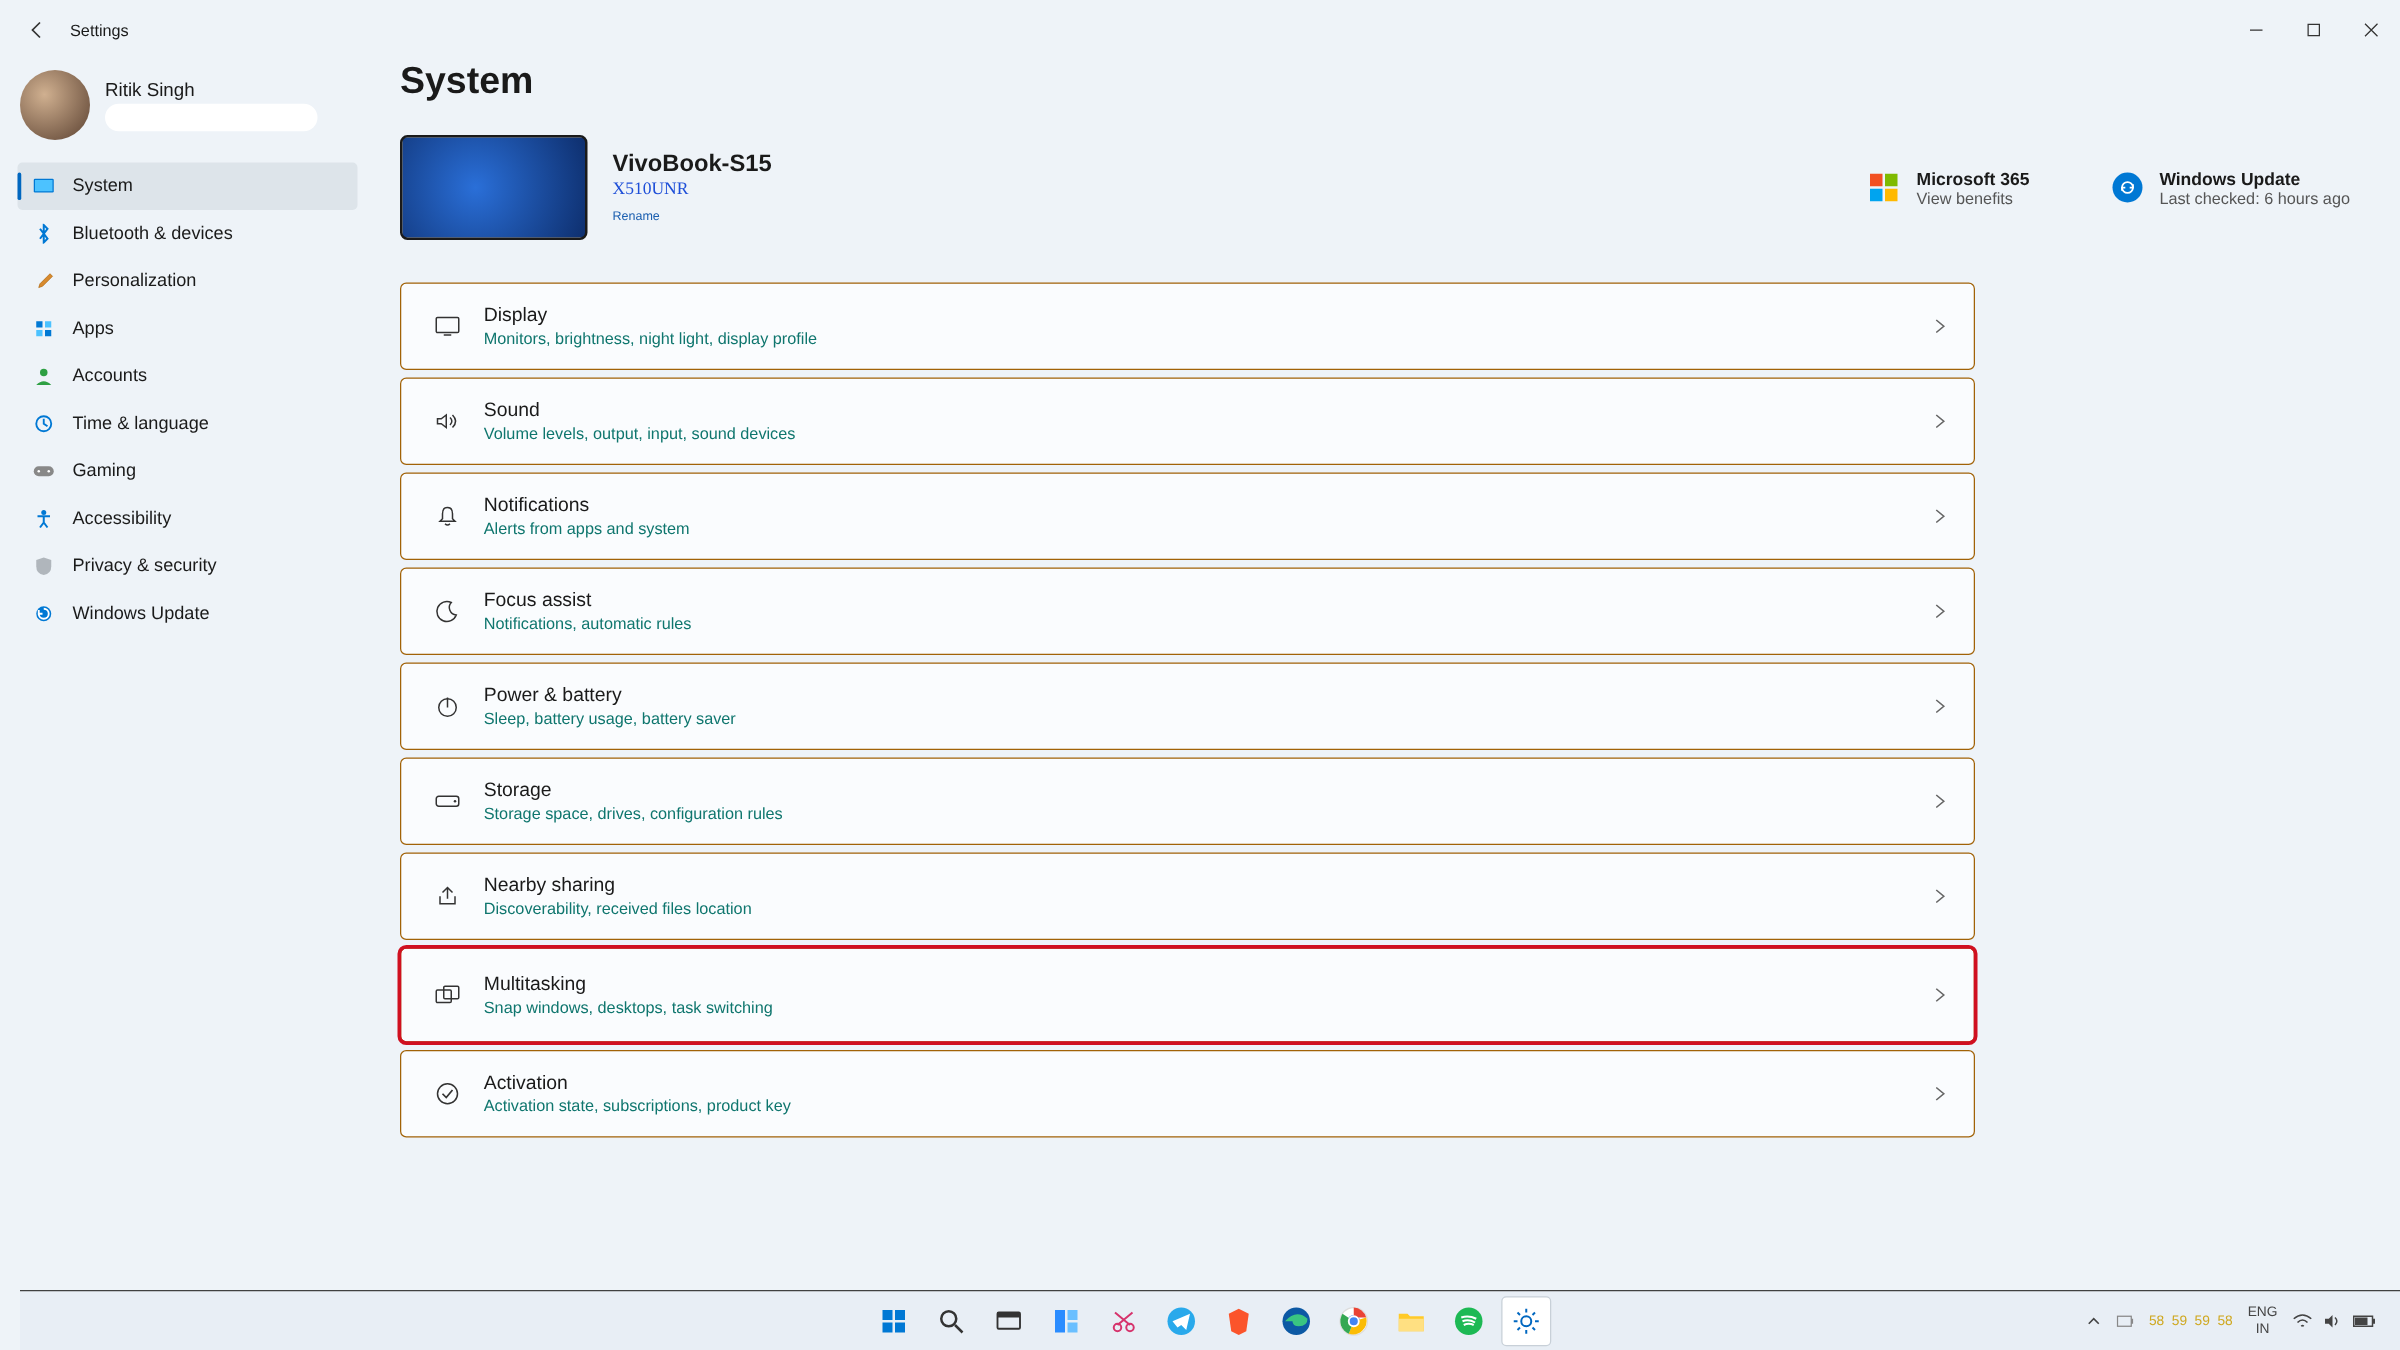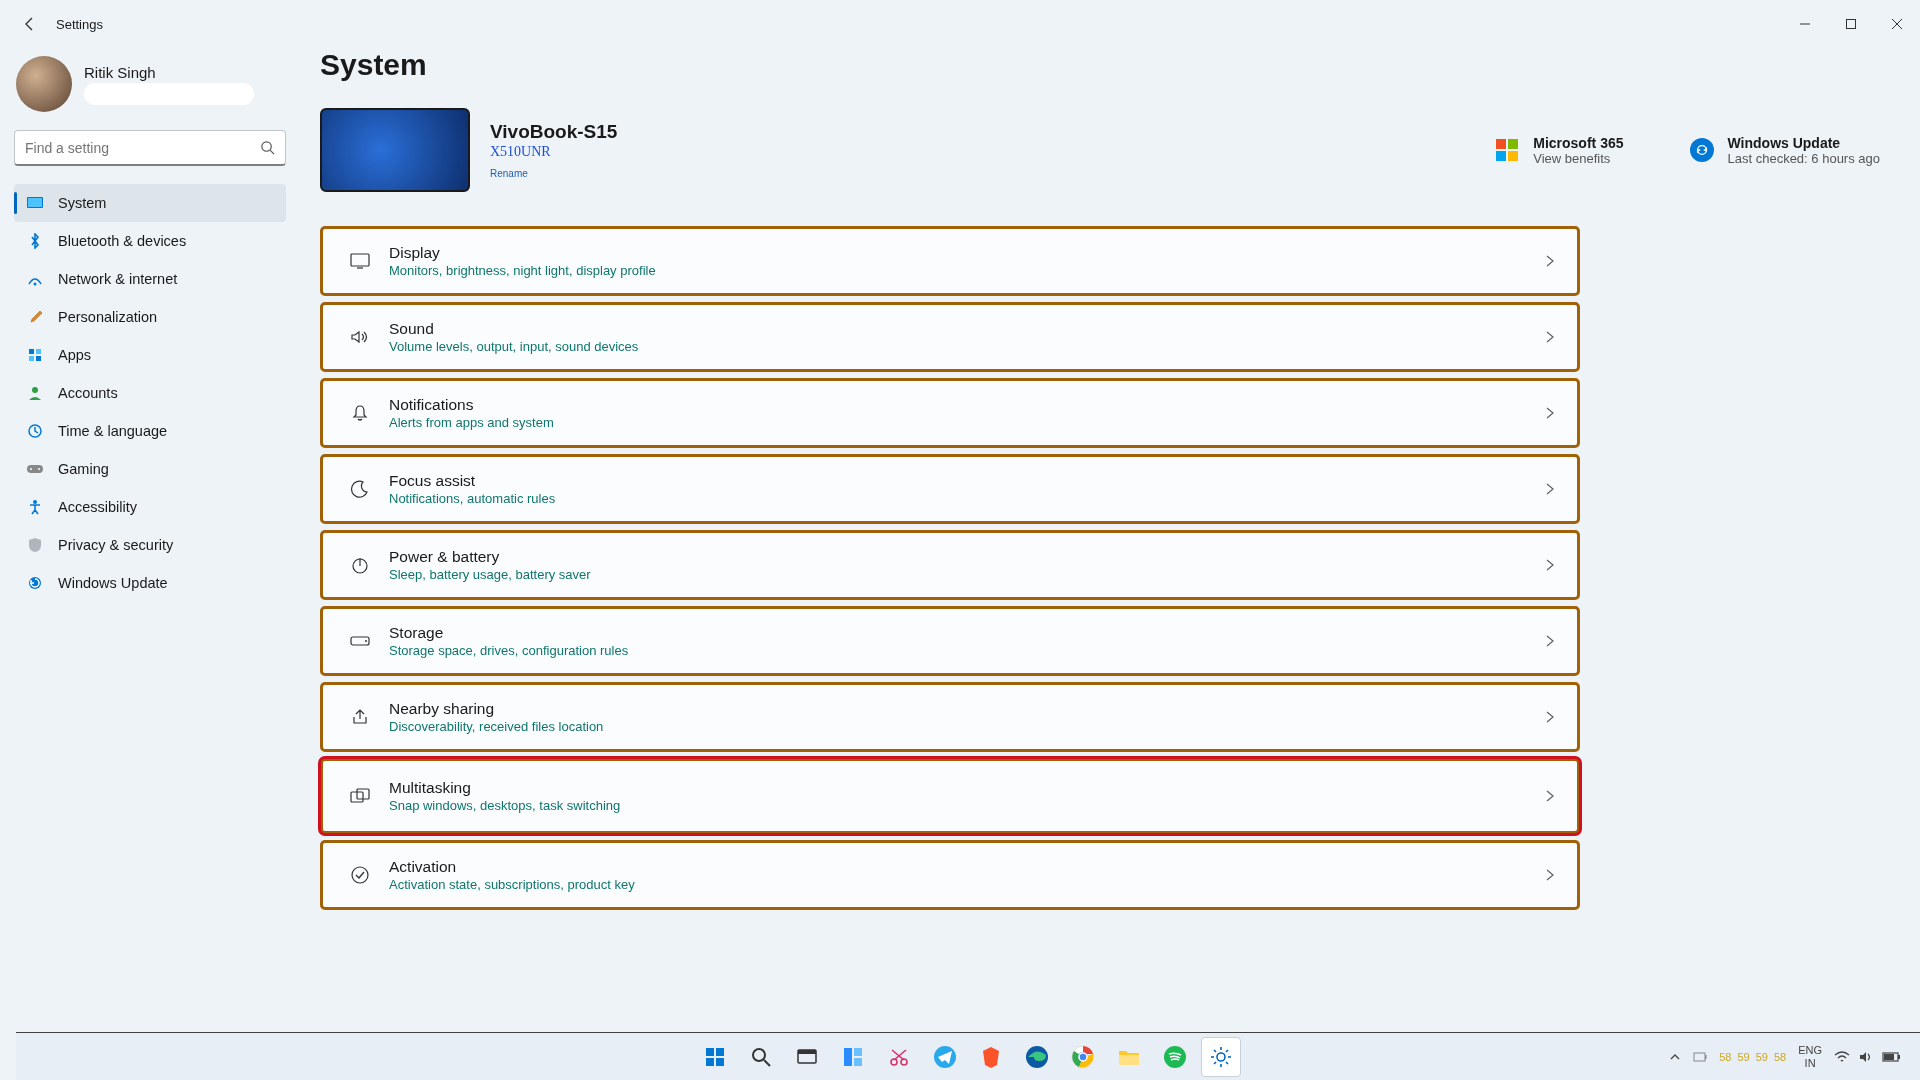--- a/index.html
+++ b/index.html
@@ -49,21 +49,21 @@
 .hicon { width: 28px; height: 28px; display: flex; align-items: center; justify-content: center; }
 .ms-logo { display: grid; grid-template-columns: 10px 10px; grid-template-rows: 10px 10px; gap: 2px; }
 .ms-logo span:nth-child(1){background:#f25022;} .ms-logo span:nth-child(2){background:#7fba00;}
 .ms-logo span:nth-child(3){background:#00a4ef;} .ms-logo span:nth-child(4){background:#ffb900;}
 .sync-icon { width: 24px; height: 24px; border-radius: 50%; background: #0078d4; display: flex; align-items: center; justify-content: center; color: #fff; font-size: 14px; }
 .hcard-text { display: flex; flex-direction: column; }
 .hcard-title { font-size: 14px; font-weight: 600; color: #1a1a1a; }
 .hcard-sub { font-size: 13px; color: #555; }
 
 .setting-list { display: flex; flex-direction: column; gap: 6px; max-width: 1260px; }
-.setting-item { background: #fafcfe; border: 3px solid #a16207; border-radius: 5px; height: 70px; display: flex; align-items: center; padding: 0 22px 0 18px; cursor: pointer; }
+.setting-item { background: #fafcfe; border: 1px solid #a16207; border-radius: 5px; height: 70px; display: flex; align-items: center; padding: 0 22px 0 18px; cursor: pointer; }
 .setting-item.highlighted { outline: 3px solid #d01020; outline-offset: -1px; height: 76px; }
 .si-icon { width: 38px; display: flex; align-items: center; justify-content: center; color: #333; }
 .si-text { display: flex; flex-direction: column; margin-left: 10px; }
 .si-title { font-size: 15.5px; color: #1a1a1a; }
 .si-sub { font-size: 13px; color: #0f766e; margin-top: 1px; }
 .chevron { margin-left: auto; color: #666; }
 
 
 .taskbar { position: absolute; left: 16px; right: 0; bottom: 0; height: 48px; background: #e8eef5; border-top: 1px solid #404040; display: flex; align-items: center; }
 .tb-center { position: absolute; left: 50%; transform: translateX(-50%); display: flex; gap: 6px; align-items: center; }
@@ -108,55 +108,37 @@
 <div class="layout">
 
   <aside class="sidebar">
     <div class="profile">
       <div class="avatar"></div>
       <div class="profile-text">
         <div class="profile-name">Ritik Singh</div>
         <div class="profile-email"></div>
       </div>
     </div>
-    <div class="search-box">
-      <input type="text" placeholder="Find a setting" style="">
-      <span class="srch-icon">
-        <svg width="15" height="15" viewBox="0 0 16 16">
-            <circle cx="7" cy="7" r="5" fill="none" stroke="#555" stroke-width="1.3"></circle>
-            <line x1="11" y1="11" x2="15" y2="15" stroke="#555" stroke-width="1.3"></line>
-          </svg>
-      </span>
-    </div>
     <ul class="nav">
       <li class="active">
         <span class="nav-icon">
             <svg width="18" height="14">
               <rect x="1" y="1" width="16" height="11" rx="1" fill="#0078d4"></rect>
               <rect x="2" y="2" width="14" height="9" fill="#4cc2ff"></rect>
             </svg>
           </span>
         <span>System</span>
       </li>
       <li>
         <span class="nav-icon">
             <svg width="12" height="16" viewBox="0 0 12 16">
               <path d="M3 4 L9 12 L6 15 L6 1 L9 4 L3 12" fill="none" stroke="#0078d4" stroke-width="1.6"></path>
             </svg>
           </span>
         <span>Bluetooth &amp; devices</span>
-      </li>
-      <li>
-        <span class="nav-icon">
-            <svg width="16" height="14">
-              <path d="M2 12 Q8 2 14 12" fill="none" stroke="#0078d4" stroke-width="1.5"></path>
-              <circle cx="8" cy="12" r="1.5" fill="#0078d4"></circle>
-            </svg>
-          </span>
-        <span>Network &amp; internet</span>
       </li>
       <li>
         <span class="nav-icon">
             <svg width="16" height="16">
               <path d="M13 2 L15 4 L7 12 L4 13 L5 10 Z" fill="#d88a2e" stroke="#b06a10" stroke-width="0.6"></path>
             </svg>
           </span>
         <span>Personalization</span>
       </li>
       <li>

